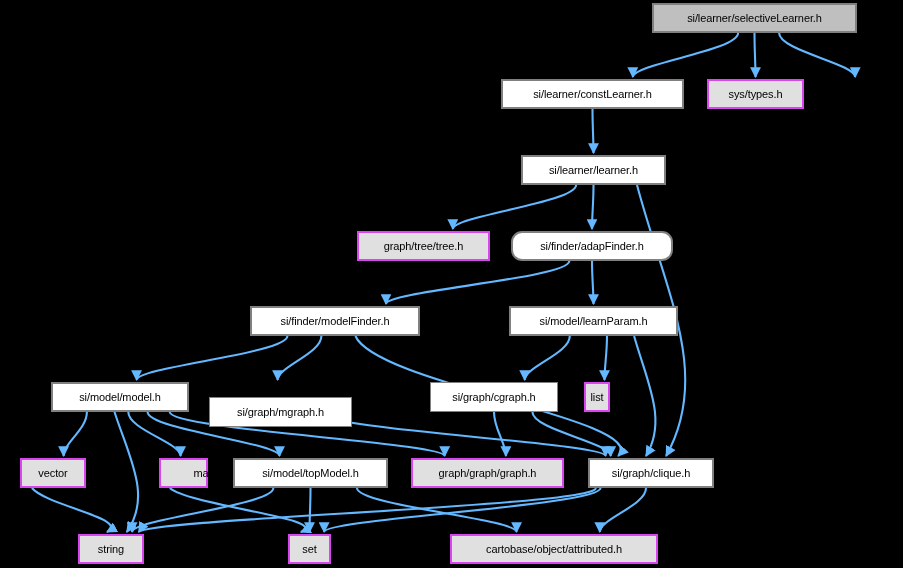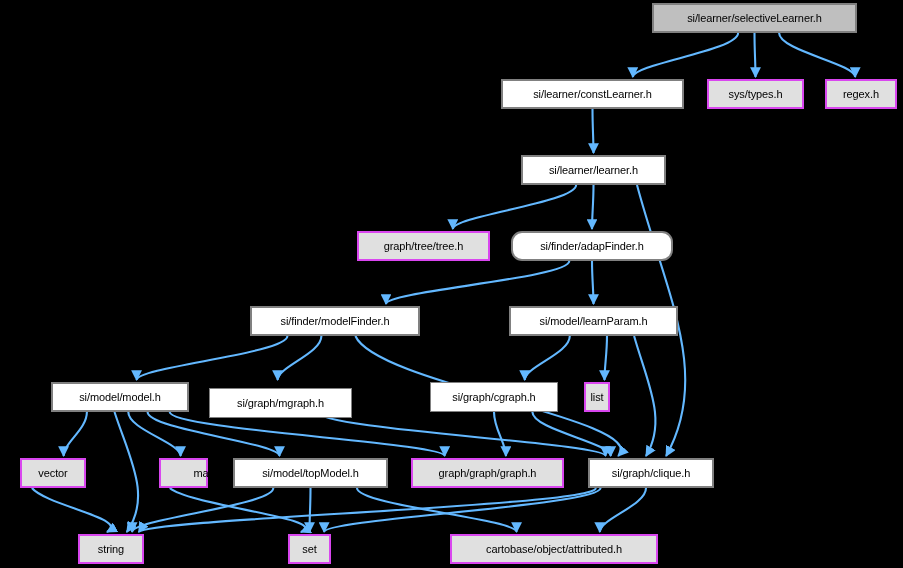--- a/index.html
+++ b/index.html
@@ -100,23 +100,20 @@
   <div class="node root" style="left:652px; top:3px; width:205px;">
     <span>si/learner/selectiveLearner.h</span>
   </div>
 
   <div class="node thick" style="left:501px; top:79px; width:183px;">
     <span>si/learner/constLearner.h</span>
   </div>
   <div class="node ext" style="left:707px; top:79px; width:97px;">
     <span>sys/types.h</span>
   </div>
-  <div class="node ext" style="left:825px; top:79px; width:72px;">
-    <span>regex.h</span>
-  </div>
 
   <div class="node thick" style="left:521px; top:155px; width:145px;">
     <span>si/learner/learner.h</span>
   </div>
 
   <div class="node ext" style="left:357px; top:231px; width:133px;">
     <span>graph/tree/tree.h</span>
   </div>
   <div class="node thick" style="left:511px; top:231px; width:162px;border-radius:11px;">
     <span>si/finder/adapFinder.h</span>
@@ -125,21 +122,21 @@
   <div class="node thick" style="left:250px; top:306px; width:170px;">
     <span>si/finder/modelFinder.h</span>
   </div>
   <div class="node thick" style="left:51px; top:382px; width:138px;">
     <span>si/model/model.h</span>
   </div>
 
   <div class="node thick" style="left:509px; top:306px; width:169px;">
     <span>si/model/learnParam.h</span>
   </div>
-  <div class="node" style="left:209px; top:388px; width:143px;">
+  <div class="node" style="left:209px; top:397px; width:143px;">
     <span>si/graph/mgraph.h</span>
   </div>
   <div class="node" style="left:430px; top:382px; width:128px;">
     <span>si/graph/cgraph.h</span>
   </div>
   <div class="node ext" style="left:584px; top:382px; width:26px;">
     <span>list</span>
   </div>
 
   <div class="node ext" style="left:20px; top:458px; width:66px;">

